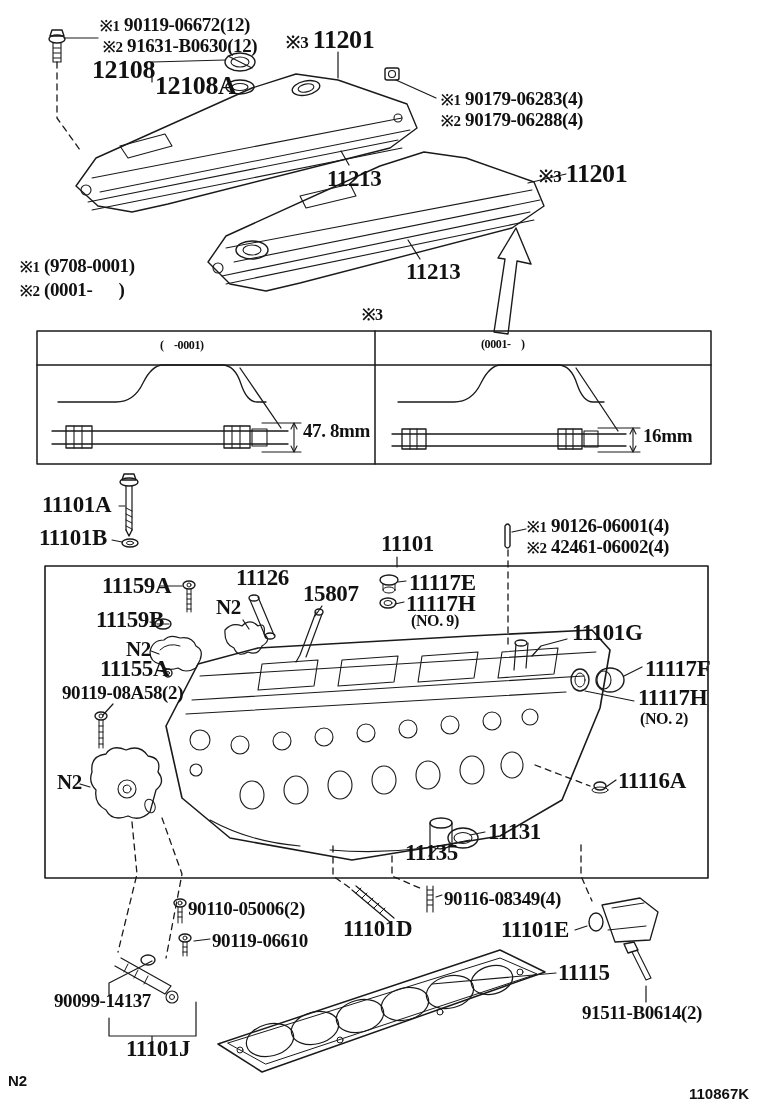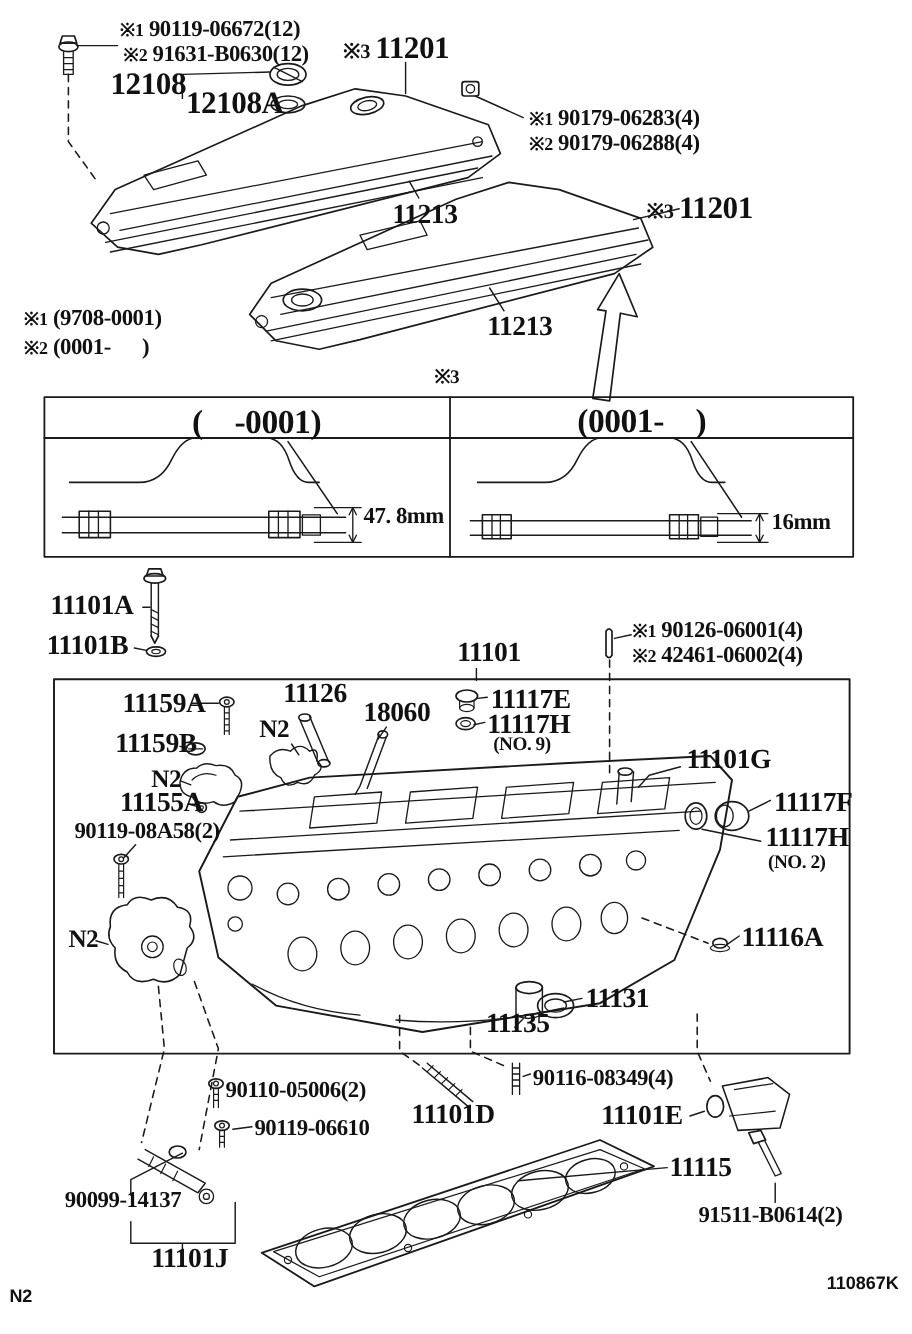--- a/index.html
+++ b/index.html
@@ -5,21 +5,21 @@
   html,body{margin:0;padding:0;background:#fff;}
   .page{position:relative;width:760px;height:1112px;background:#ffffff;overflow:hidden;
         font-family:"Liberation Serif",serif;color:#111;}
   .art{position:absolute;left:0;top:0;}
   .lbl{position:absolute;font-weight:700;line-height:1;white-space:pre;letter-spacing:-0.4px;
        display:flex;align-items:baseline;gap:4px;}
   .xl{font-size:26px;}
   .lg{font-size:23px;text-align:right;}
   .md{font-size:19px;}
   .sm{font-size:16px;}
-  .hd{font-size:28px;}
+  .hd{font-size:12px;}
   .star{font-size:15px;letter-spacing:0;}
   .star-lg{font-size:17px;letter-spacing:0;}
   .note{position:absolute;font-family:"Liberation Sans",sans-serif;font-weight:700;
         font-size:15px;line-height:1.22;letter-spacing:-0.2px;color:#111;display:flex;gap:9px;}
   .code{position:absolute;font-family:"Liberation Sans",sans-serif;font-weight:700;font-size:15px;}
 </style>
 </head>
 <body>
 
 <div class="page">
@@ -322,21 +322,21 @@
 <div class="lbl hd" style="left:481px;top:338px"><span>(0001-    )</span></div>
 <div class="lbl md" style="left:303px;top:421px"><span>47. 8mm</span></div>
 <div class="lbl md" style="left:643px;top:426px"><span>16mm</span></div>
 <div class="lbl lg" style="left:42px;top:493px"><span>11101A</span></div>
 <div class="lbl lg" style="left:39px;top:526px"><span>11101B</span></div>
 <div class="lbl lg" style="left:381px;top:532px"><span>11101</span></div>
 <div class="lbl md" style="left:527px;top:516px"><span class="star">※1</span><span>90126-06001(4)</span></div>
 <div class="lbl md" style="left:527px;top:537px"><span class="star">※2</span><span>42461-06002(4)</span></div>
 <div class="lbl lg" style="left:102px;top:574px"><span>11159A</span></div>
 <div class="lbl lg" style="left:236px;top:566px"><span>11126</span></div>
-<div class="lbl lg" style="left:303px;top:582px"><span>18060</span></div>
+<div class="lbl lg" style="left:303px;top:582px"><span>15807</span></div>
 <div class="lbl lg" style="left:216px;top:597px;font-size:21px"><span>N2</span></div>
 <div class="lbl lg" style="left:96px;top:608px"><span>11159B</span></div>
 <div class="lbl lg" style="left:126px;top:639px;font-size:21px"><span>N2</span></div>
 <div class="lbl lg" style="left:100px;top:657px"><span>11155A</span></div>
 <div class="lbl md" style="left:62px;top:683px"><span>90119-08A58(2)</span></div>
 <div class="lbl lg" style="left:57px;top:772px;font-size:21px"><span>N2</span></div>
 <div class="lbl lg" style="left:409px;top:571px"><span>11117E</span></div>
 <div class="lbl lg" style="left:406px;top:592px"><span>11117H</span></div>
 <div class="lbl sm" style="left:411px;top:613px"><span>(NO. 9)</span></div>
 <div class="lbl lg" style="left:572px;top:621px"><span>11101G</span></div>
@@ -354,15 +354,15 @@
 <div class="lbl lg" style="left:558px;top:961px"><span>11115</span></div>
 <div class="lbl md" style="left:582px;top:1003px"><span>91511-B0614(2)</span></div>
 <div class="lbl md" style="left:54px;top:991px"><span>90099-14137</span></div>
 <div class="lbl lg" style="left:126px;top:1037px"><span>11101J</span></div>
 
 <div class="note" style="left:8px;top:1072px">
   <span>N2</span>
   <span><br>
   </span>
 </div>
-<div class="code" style="left:689px;top:1061px"><span>110867K</span></div>
+<div class="code" style="left:689px;top:1085px"><span>110867K</span></div>
 
 </div>
 
 </body></html>

